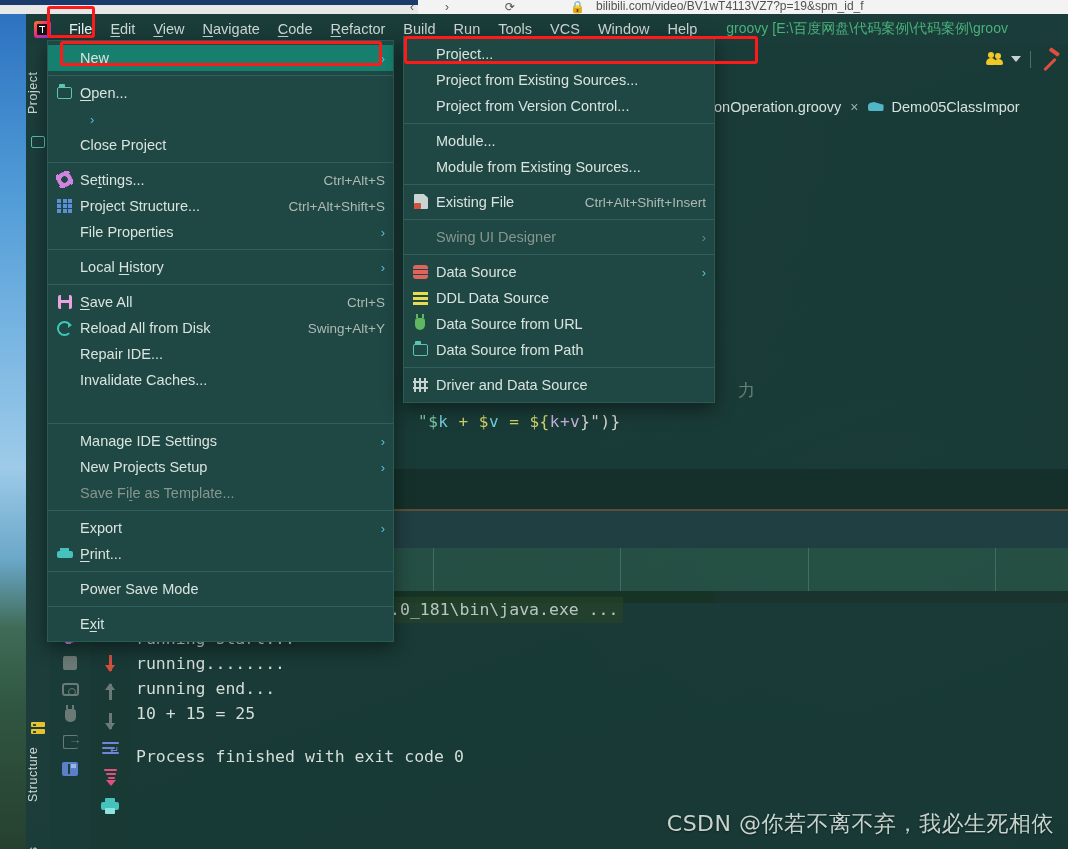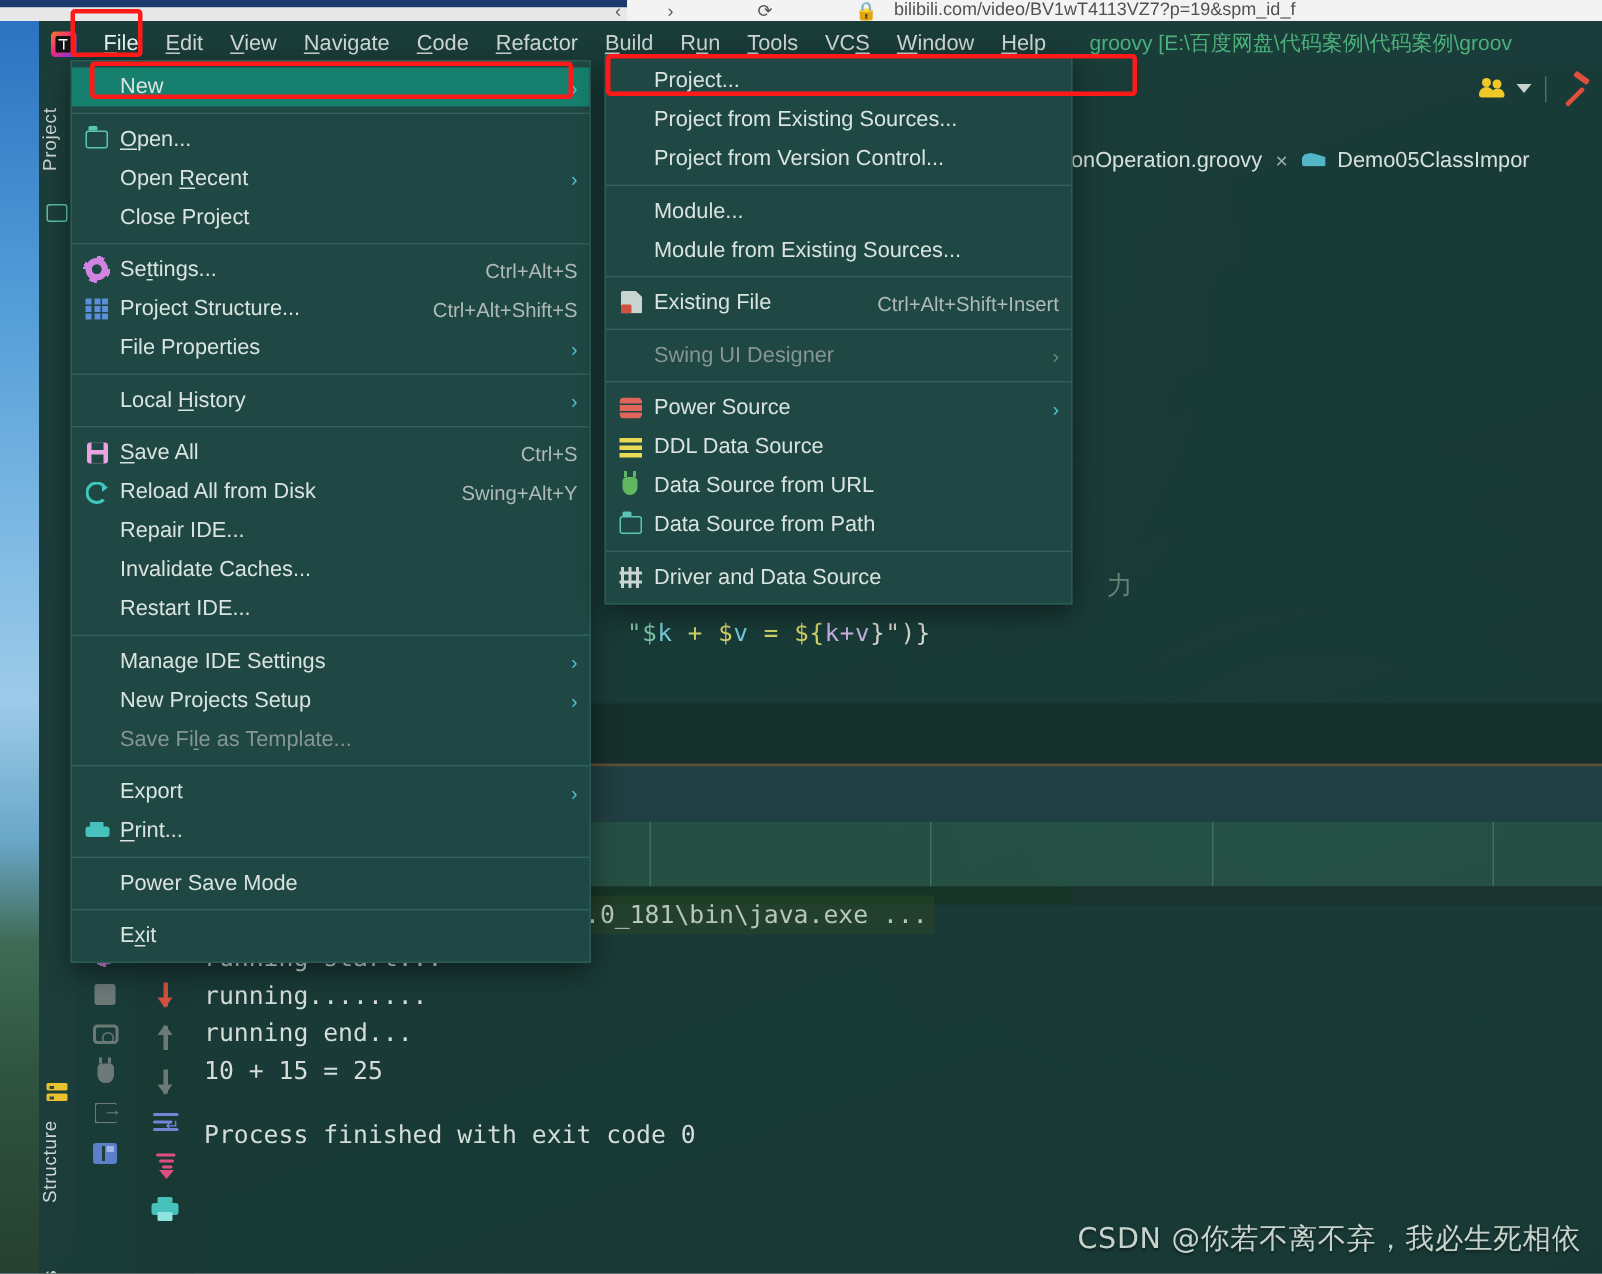--- a/index.html
+++ b/index.html
@@ -305,21 +305,21 @@
     color: #b9c6bf; background: rgba(42,70,38,.55);
     padding: 2px 4px; margin-left: 2px; display: inline-block;
     white-space: nowrap;
   }
   .console .row { padding: 3px 6px; white-space: nowrap; }
   .console .spacer { height: 18px; }
 
   
   .watermark {
     position: absolute; right: 14px; bottom: 10px;
-    font-size: 19px; color: #c9d3cd; letter-spacing: .5px;
+    font-size: 22px; color: #c9d3cd; letter-spacing: .5px;
     font-family: "DejaVu Sans", "Liberation Sans", sans-serif;
     text-shadow: 0 1px 2px rgba(0,0,0,.45);
   }
 
   
   .dropdown {
     position: absolute;
     background: #1f4743;
     border: 1px solid #2c5a55;
     box-shadow: 0 6px 18px rgba(0,0,0,.45);
@@ -552,21 +552,20 @@
       </div>
       <div class="msep"></div>
       <div class="mrow">
         <span class="ic">
           <span class="mi-folder"></span>
         </span>
         <span class="lb"><u>O</u>pen...</span>
       </div>
       <div class="mrow">
         <span class="ic"></span>
-        <span class="lb">Open <u>R</u>ecent</span>
         <span class="arrow">›</span>
       </div>
       <div class="mrow">
         <span class="ic"></span>
         <span class="lb">Close Project</span>
       </div>
       <div class="msep"></div>
       <div class="mrow">
         <span class="ic">
           <span class="mi-gear"></span>
@@ -610,21 +609,20 @@
       <div class="mrow">
         <span class="ic"></span>
         <span class="lb">Repair IDE...</span>
       </div>
       <div class="mrow">
         <span class="ic"></span>
         <span class="lb">Invalidate Caches...</span>
       </div>
       <div class="mrow">
         <span class="ic"></span>
-        <span class="lb">Restart IDE...</span>
       </div>
       <div class="msep"></div>
       <div class="mrow">
         <span class="ic"></span>
         <span class="lb">Manage IDE Settings</span>
         <span class="arrow">›</span>
       </div>
       <div class="mrow">
         <span class="ic"></span>
         <span class="lb">New Projects Setup</span>
@@ -692,21 +690,21 @@
       <div class="mrow disabled">
         <span class="ic"></span>
         <span class="lb">Swing UI Designer</span>
         <span class="arrow">›</span>
       </div>
       <div class="msep"></div>
       <div class="mrow">
         <span class="ic">
           <span class="mi-db"></span>
         </span>
-        <span class="lb">Power Source</span>
+        <span class="lb">Data Source</span>
         <span class="arrow">›</span>
       </div>
       <div class="mrow">
         <span class="ic">
           <span class="mi-ddl"></span>
         </span>
         <span class="lb">DDL Data Source</span>
       </div>
       <div class="mrow">
         <span class="ic">

